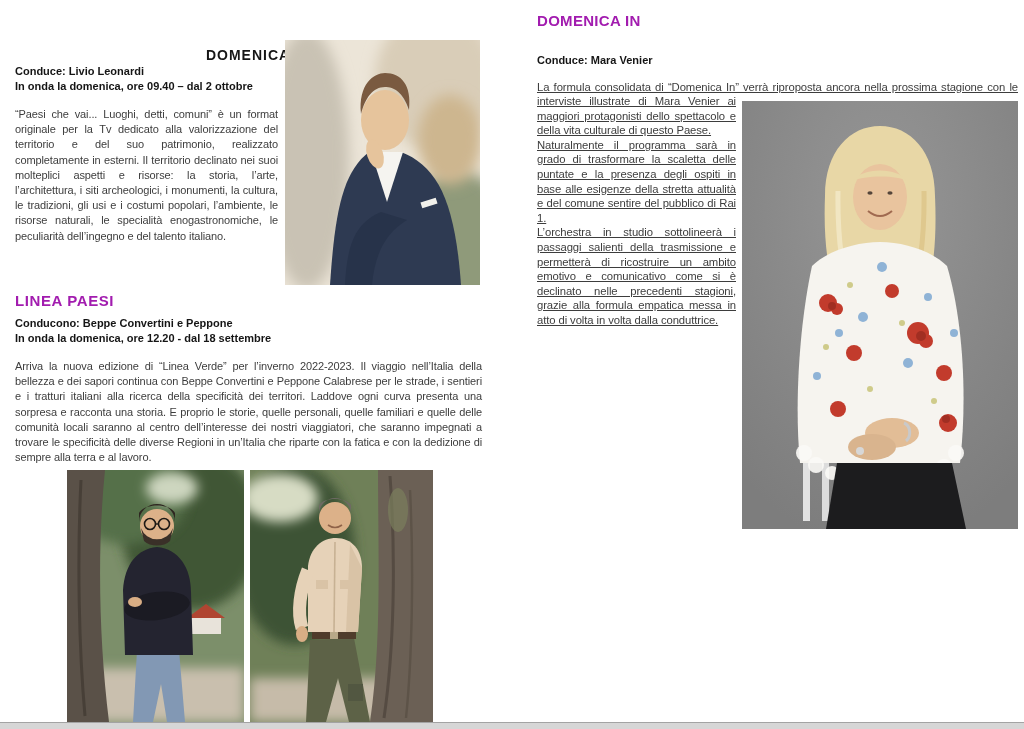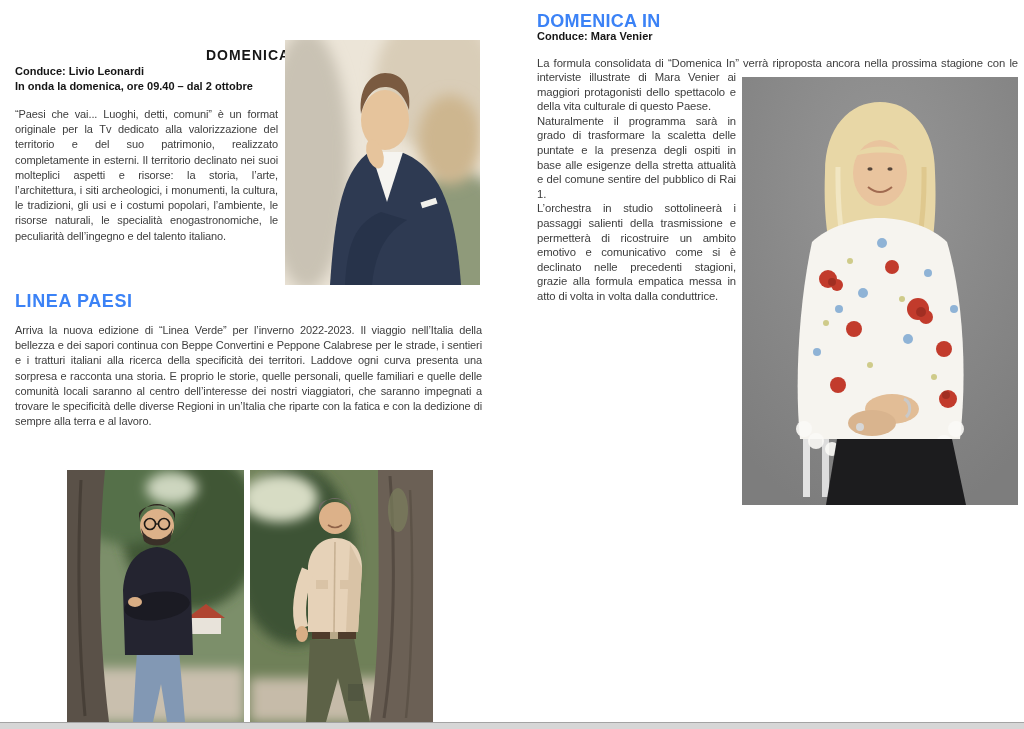--- a/index.html
+++ b/index.html
@@ -13,22 +13,22 @@
   }
   .abs { position:absolute; }
 
   .day-header {
     left:15px; top:10px; width:466px;
     text-align:center;
     font-size:14px; font-weight:700; letter-spacing:1px;
     color:#161616; line-height:18px;margin-top:36px;
   }
   .section-title {
-    font-size:18px; font-weight:700; letter-spacing:0.6px;
-    color:#3b82f6; line-height:16px;
+    font-size:15px; font-weight:700; letter-spacing:0.6px;
+    color:#a21caf; line-height:16px;
   }
   .host-block { margin-top:7px; }
   .host-line {
     font-size:11px; font-weight:700; color:#151515;
     line-height:14.5px; white-space:nowrap;
   }
   .body-text {
     margin-top:14px;
     font-size:11px; letter-spacing:-0.1px;
     color:#3d3d3d; line-height:15.2px;
@@ -37,29 +37,29 @@
   }
 
   #sec-paesi { left:15px; top:57px; width:263px; }
   #photo-livio { left:285px; top:40px; width:195px; height:245px; }
 
   #sec-linea { left:15px; top:293px; width:467px; }
   #photos-linea { left:67px; top:470px; display:flex; gap:6px; }
   .linea-photo { height:252px; overflow:hidden; }
 
   #right-col { left:537px; top:13px; width:481px; }
-  #right-col .host-block { margin-top:0; }
+  #right-col .host-block { margin-top:24px; }
   .rt-body {
     margin-top:12px;
     font-size:11.3px; letter-spacing:-0.1px;
     color:#3d3d3d; line-height:14.6px;
     text-align:justify;
     hyphens:auto; -webkit-hyphens:auto;
   }
-  .rt-body p { margin:0; }
+  .rt-body p { margin:0;text-decoration:underline; }
   .photo-mara-float {
     float:right;
     width:276px; height:449px;
     padding-top:21px;
     margin-left:6px;
     shape-outside: inset(21px 0 0 0);
   }
   .photo-frame { width:100%; height:100%; display:block; overflow:hidden; }
   svg { display:block; }
 
@@ -98,20 +98,24 @@
 <div class="abs" id="sec-paesi">
   <div class="host-block">
     <div class="host-line">Conduce: Livio Leonardi</div>
     <div class="host-line">In onda la domenica, ore 09.40 – dal 2 ottobre</div>
   </div>
   <div class="body-text">“Paesi che vai... Luoghi, detti, comuni” è un format originale per la Tv dedicato alla valorizzazione del territorio e del suo patrimonio, realizzato completamente in esterni. Il territorio declinato nei suoi molteplici aspetti e risorse: la storia, l’arte, l’architettura, i siti archeologici, i monumenti, la cultura, le tradizioni, gli usi e i costumi popolari, l’ambiente, le risorse naturali, le specialità enogastronomiche, le peculiarità dell’ingegno e del talento italiano.</div>
 </div>
 
 <div class="abs" id="sec-linea">
   <div class="section-title">LINEA PAESI</div>
+  <div class="host-block">
+    <div class="host-line">Conducono: Beppe Convertini e Peppone</div>
+    <div class="host-line">In onda la domenica, ore 12.20 - dal 18 settembre</div>
+  </div>
   <div class="body-text">Arriva la nuova edizione di “Linea Verde” per l’inverno 2022-2023. Il viaggio nell’Italia della bellezza e dei sapori continua con Beppe Convertini e Peppone Calabrese per le strade, i sentieri e i tratturi italiani alla ricerca della specificità dei territori. Laddove ogni curva presenta una sorpresa e racconta una storia. E proprio le storie, quelle personali, quelle familiari e quelle delle comunità locali saranno al centro dell’interesse dei nostri viaggiatori, che saranno impegnati a trovare le specificità delle diverse Regioni in un’Italia che riparte con la fatica e con la dedizione di sempre alla terra e al lavoro.</div>
 </div>
 
 <div class="abs" id="photos-linea">
   <div class="linea-photo" style="width:177px">
     <svg class="photo-frame" viewBox="0 0 177 252" xmlns="http://www.w3.org/2000/svg">
       <defs>
           <filter id="b2" x="-30%" y="-30%" width="160%" height="160%">
             <feGaussianBlur stdDeviation="6"></feGaussianBlur>
           </filter>

